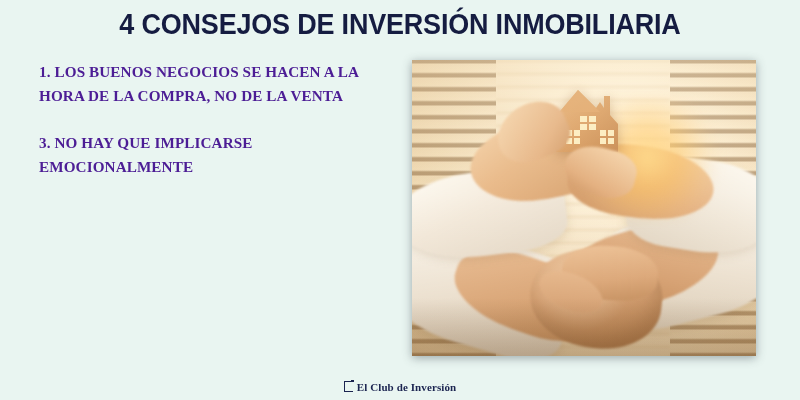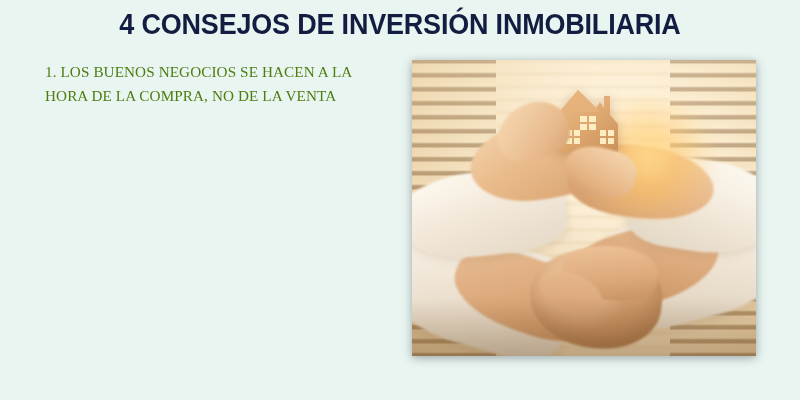--- a/index.html
+++ b/index.html
@@ -24,25 +24,25 @@
     transform-origin:50% 50%;
     white-space:nowrap;
   }
 
   
   .tips{
     position:absolute;left:33px;top:60px;width:365px;
   }
   .tip{
     font-family:"Liberation Serif",serif;
-    font-weight:normal;
+    font-weight:bold;
     font-size:15.2px;
     line-height:24px;
-    color:#4d7c0f;
-    margin:0 0 23px 12px;
+    color:#4c1d95;
+    margin:0 0 23px 6px;
     letter-spacing:0.1px;
   }
   .tip:last-child{margin-bottom:0;}
 
   
   .photo-wrap{
     position:absolute;left:412px;top:60px;width:344px;height:296px;
     box-shadow:0 2px 9px rgba(60,70,80,0.45);
     background:#d9c9ae;
     overflow:hidden;
@@ -215,20 +215,21 @@
 </style>
 </head>
 <body>
 
 <div class="slide">
 
   <div class="title">4 CONSEJOS DE INVERSIÓN INMOBILIARIA</div>
 
   <div class="tips">
     <p class="tip">1. LOS BUENOS NEGOCIOS SE HACEN A LA HORA DE LA COMPRA, NO DE LA VENTA</p>
+    <p class="tip">3. NO HAY QUE IMPLICARSE EMOCIONALMENTE</p>
   </div>
 
   <div class="photo-wrap">
     <div class="photo">
       <div class="bg-light"></div>
       <div class="blind blind-l"></div>
       <div class="blind blind-r"></div>
       <div class="blind-mid"></div>
 
       <div class="hand lower-left-arm"></div>
@@ -273,14 +274,20 @@
       </svg>
 
       <div class="hand upper-left-fingers"></div>
       <div class="hand upper-right-fingers"></div>
 
       <div class="shadow-bottom"></div>
       <div class="warm-wash"></div>
     </div>
   </div>
 
+  <div class="footer">
+    <span class="logo">
+      <span class="logo-mark"></span>
+      <span>El Club de Inversión</span>
+    </span>
+  </div>
 
 </div>
 
 </body></html>

